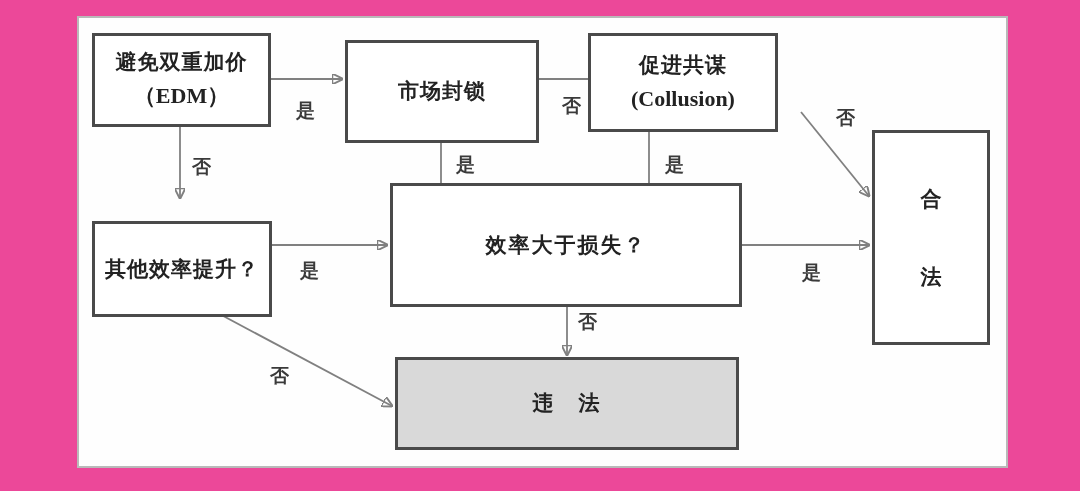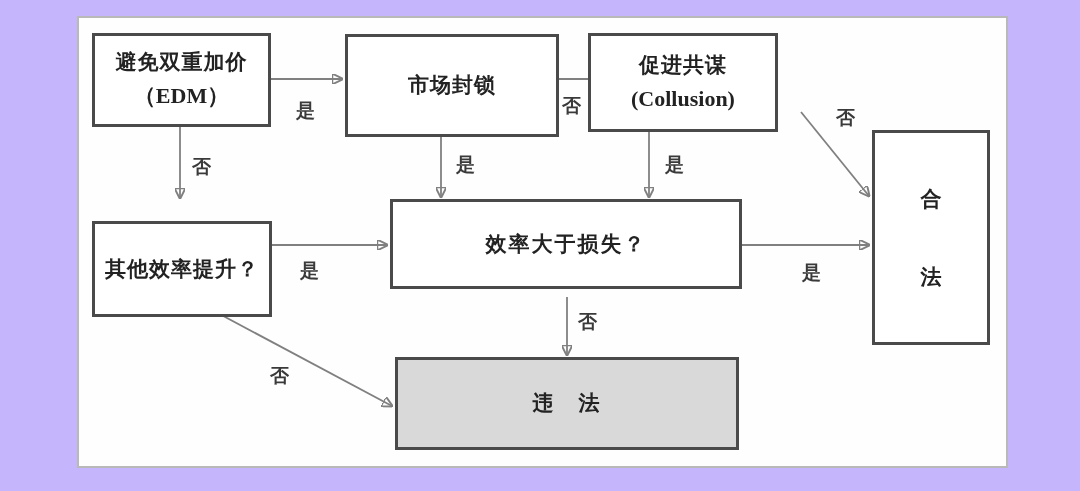--- a/index.html
+++ b/index.html
@@ -7,21 +7,21 @@
     padding: 0;
     background: #ffffff;
   }
   body {
     font-family: "Liberation Sans", "DejaVu Sans", sans-serif;
   }
   #canvas {
     position: relative;
     width: 1080px;
     height: 491px;
-    background: #c4b5fd;
+    background: #ec4899;
     overflow: hidden;
   }
   .frame {
     position: absolute;
     left: 77px;
     top: 16px;
     width: 931px;
     height: 452px;
     border: 2px solid #b9b9b9;
     box-sizing: border-box;
@@ -123,34 +123,34 @@
     <line x1="742" y1="245" x2="869" y2="245" marker-end="url(#arrow)"></line>
 
     <line x1="567" y1="297" x2="567" y2="355" marker-end="url(#arrow)"></line>
   </svg>
 
   <div class="node" style="left:92px; top:33px; width:179px; height:94px;">
     <div class="cn">避免双重加价</div>
     <div class="en">（EDM）</div>
   </div>
 
-  <div class="node" style="left:345px; top:34px; width:214px; height:103px;">
+  <div class="node" style="left:345px; top:40px; width:194px; height:103px;">
     <div class="cn">市场封锁</div>
   </div>
 
   <div class="node" style="left:588px; top:33px; width:190px; height:99px;">
     <div class="cn">促进共谋</div>
     <div class="en">(Collusion)</div>
   </div>
 
   <div class="node" style="left:92px; top:199px; width:180px; height:96px;margin-top:22px;">
     <div class="cn">其他效率提升？</div>
   </div>
 
-  <div class="node wide" style="left:390px; top:199px; width:352px; height:90px;">
+  <div class="node wide" style="left:390px; top:183px; width:352px; height:124px;">
     <div class="cn">效率大于损失？</div>
   </div>
 
   <div class="node" style="left:872px; top:130px; width:118px; height:215px;">
     <div class="stackchar">合</div>
     <div class="stackchar">法</div>
   </div>
 
   <div class="node gray wide" style="left:395px; top:357px; width:344px; height:93px;text-align:center;">
     <div class="cn">违　法</div>

